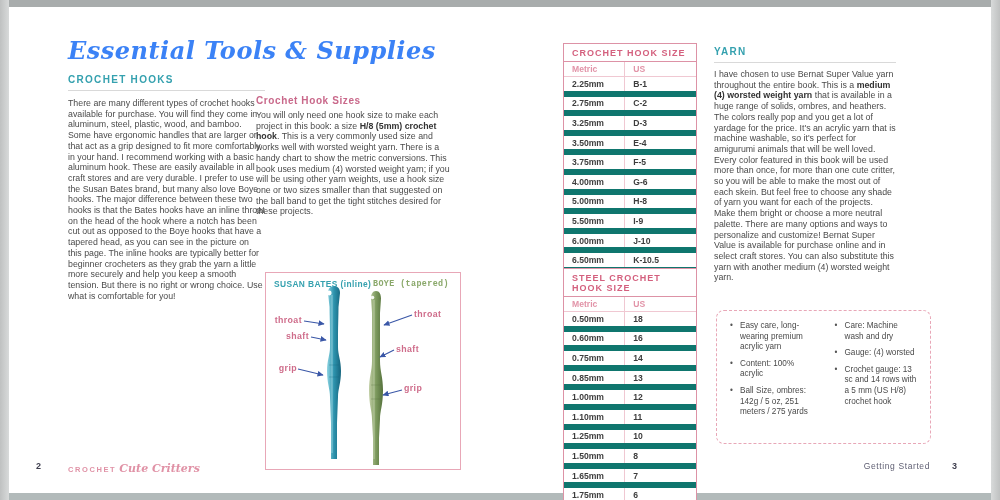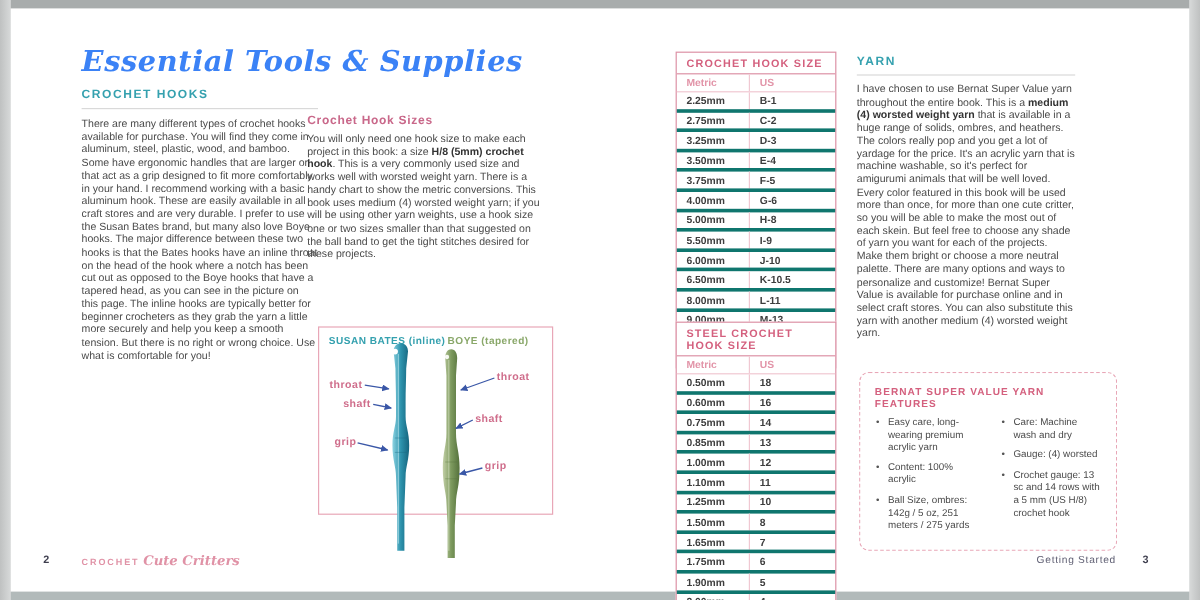--- a/index.html
+++ b/index.html
@@ -26,27 +26,27 @@
   .body-copy b { color:#333; }
 
   
   .size-table { border:1px solid #dd92a6; background:#fff; }
   .size-table .t-title { color:#d4607e; font-weight:bold; font-size:9px; letter-spacing:1px;
                          padding:4px 8px 3px 8px; border-bottom:1px solid #dd92a6; }
   .size-table table { border-collapse:collapse; width:100%; table-layout:fixed; }
   .size-table th { color:#e294a8; font-weight:bold; font-size:8.6px; text-align:left;
                    padding:2px 8px; border-bottom:1px solid #f0c8d2; }
   .size-table td { color:#3d3d3d; font-weight:bold; font-size:8.6px;
-                   padding:1.8px 8px; border-bottom:3px solid #0f766e; }
+                   padding:1.8px 8px; border-bottom:6px solid #0f766e; }
   .size-table th+th, .size-table td+td { border-left:1px solid #f0c8d2; }
   .size-table tr:last-child td { border-bottom:none; }
   .size-table col.c1 { width:46%; }
 
   
-  .diagram-box { border:1px solid #e8a7b7; width:196px; height:157px; position:relative; }
+  .diagram-box { border:1px solid #e8a7b7; width:196px; height:198px; position:relative; }
   .diagram-box .hook-head { position:absolute; font-weight:bold; font-size:8.4px; letter-spacing:0.4px; }
   .hook-head.bates { color:#35a1af; }
   .hook-head.boye  { color:#8aa86a; }
   .hook-label { position:absolute; color:#cf6d8b; font-weight:bold; font-size:8.8px; letter-spacing:0.4px; }
   .diagram-svg { position:absolute; left:0; top:0; overflow:visible; }
 
   
   .features-box { border:1.5px dashed #e8a7b7; border-radius:8px; padding:10px 12px 8px 12px; }
   .features-title { color:#d4607e; font-weight:bold; font-size:8.4px; letter-spacing:0.9px; margin-bottom:6px; }
   .features-cols { display:flex; gap:20px; }
@@ -78,21 +78,21 @@
   <p class="body-copy" style="margin-top:7px;">There are many different types of crochet hooks available for purchase. You will find they come in aluminum, steel, plastic, wood, and bamboo. Some have ergonomic handles that are larger or that act as a grip designed to fit more comfortably in your hand. I recommend working with a basic aluminum hook. These are easily available in all craft stores and are very durable. I prefer to use the Susan Bates brand, but many also love Boye hooks. The major difference between these two hooks is that the Bates hooks have an inline throat on the head of the hook where a notch has been cut out as opposed to the Boye hooks that have a tapered head, as you can see in the picture on this page. The inline hooks are typically better for beginner crocheters as they grab the yarn a little more securely and help you keep a smooth tension. But there is no right or wrong choice. Use what is comfortable for you!</p>
 </div>
 
 <div class="abs" style="left:256px; top:95px; width:197px;">
   <div class="pink-subhead">Crochet Hook Sizes</div>
   <p class="body-copy" style="margin-top:4px;"><span>You will only need one hook size to make each project in this book: a size </span><b>H/8 (5mm) crochet hook</b><span>. This is a very commonly used size and works well with worsted weight yarn. There is a handy chart to show the metric conversions. This book uses medium (4) worsted weight yarn; if you will be using other yarn weights, use a hook size one or two sizes smaller than that suggested on the ball band to get the tight stitches desired for these projects.</span></p>
 </div>
 
 <div class="abs diagram-box" style="left:265px; top:272px;">
   <div class="hook-head bates" style="left:8px; top:6px;">SUSAN BATES (inline)</div>
-  <div class="hook-head boye" style="left:107px; top:6px;">BOYE (tapered)</div>
+  <div class="hook-head boye" style="left:107px; top:6px;font-family:Liberation Mono, monospace;">BOYE (tapered)</div>
 
   <svg class="diagram-svg" width="196" height="200" viewBox="0 0 196 200">
     <defs>
       <linearGradient id="gradB" x1="0" y1="0" x2="1" y2="0">
         <stop offset="0" stop-color="#8ed4e2"></stop>
           <stop offset="0.5" stop-color="#2d93ad"></stop>
           <stop offset="1" stop-color="#16657e"></stop>
       </linearGradient>
       <linearGradient id="gradG" x1="0" y1="0" x2="1" y2="0">
         <stop offset="0" stop-color="#c2cfa6"></stop>
@@ -284,21 +284,20 @@
   </table>
 </div>
 
 <div class="abs" style="left:714px; top:46px; width:182px;">
   <div class="teal-head">YARN</div>
   <div class="head-rule"></div>
   <p class="body-copy" style="margin-top:6px;"><span>I have chosen to use Bernat Super Value yarn throughout the entire book. This is a </span><b>medium (4) worsted weight yarn</b><span> that is available in a huge range of solids, ombres, and heathers. The colors really pop and you get a lot of yardage for the price. It's an acrylic yarn that is machine washable, so it's perfect for amigurumi animals that will be well loved. Every color featured in this book will be used more than once, for more than one cute critter, so you will be able to make the most out of each skein. But feel free to choose any shade of yarn you want for each of the projects. Make them bright or choose a more neutral palette. There are many options and ways to personalize and customize! Bernat Super Value is available for purchase online and in select craft stores. You can also substitute this yarn with another medium (4) worsted weight yarn.</span></p>
 </div>
 
 <div class="abs features-box" style="left:716px; top:310px; width:215px; min-height:134px;">
-  <div class="features-title">BERNAT SUPER VALUE YARN FEATURES</div>
   <div class="features-cols">
     <ul>
         <li>Easy care, long-wearing premium acrylic yarn</li>
         <li>Content: 100% acrylic</li>
         <li>Ball Size, ombres: 142g / 5 oz, 251 meters / 275 yards</li>
       </ul>
     <ul>
         <li>Care: Machine wash and dry</li>
         <li>Gauge: (4) worsted</li>
         <li>Crochet gauge: 13 sc and 14 rows with a 5 mm (US H/8) crochet hook</li>

